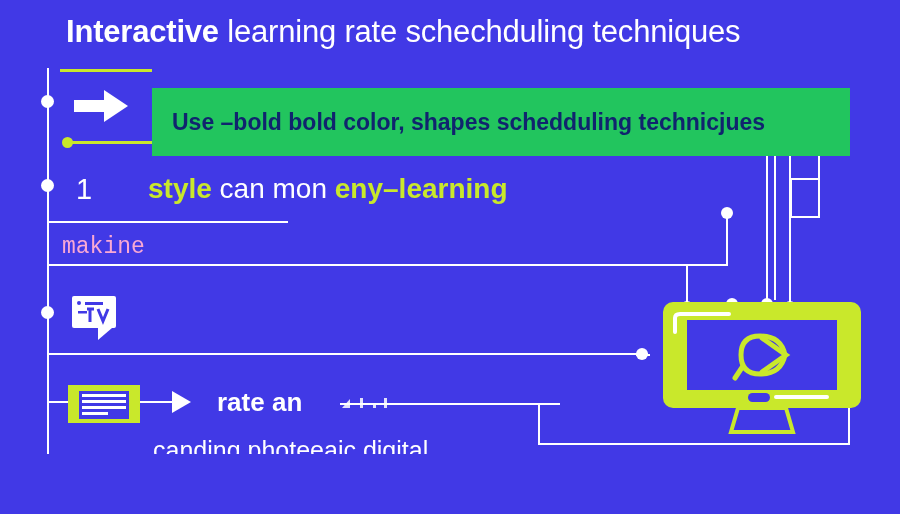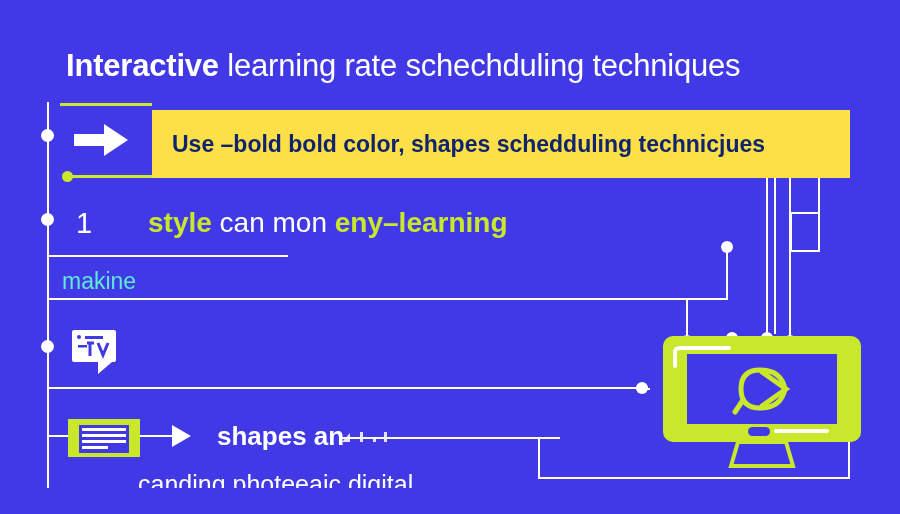--- a/index.html
+++ b/index.html
@@ -7,21 +7,20 @@
   body {
     background:#4139E6;
     font-family:"Liberation Sans", sans-serif;
     position:relative;
   }
   #stage {
     position:absolute; left:0; top:0;
     width:900px; height:454px;
     background:#4139E6;
     overflow:hidden;
-    margin-top:34px;
   }
 
   
   #title {
     position:absolute; left:66px; top:8px;
     width:800px; height:48px;
     color:#FFFFFF;
     font-size:31px;
     line-height:48px;
     letter-spacing:-0.2px;
@@ -59,23 +58,23 @@
   #r1-iconbox {
     position:absolute; left:60px; top:72px;
     width:92px; height:68px;
     background:#4139E6;
   }
   #r1-arrow {
     position:absolute; left:74px; top:88px;
     width:56px; height:36px;
   }
   #banner {
-    position:absolute; left:152px; top:76px;
+    position:absolute; left:152px; top:88px;
     width:698px; height:68px;
-    background:#fde047;
+    background:#22c55e;
   }
   #banner-text {
     position:absolute; left:20px; top:0;
     height:68px; line-height:68px;
     color:#10246E;
     font-weight:bold;
     font-size:23px;
     white-space:nowrap;
   }
 
@@ -91,22 +90,23 @@
     font-size:28px; white-space:nowrap;
   }
   .tg { color:#C9E82B; font-weight:bold;text-align:center; }
   .tw { color:#FFFFFF; font-weight:normal; }
   .twb { color:#FFFFFF; font-weight:bold; }
 
   
   #makine {
     position:absolute; left:62px; top:231px;
     height:32px; line-height:32px;
-    color:#5eead4; font-size:23px; font-weight:normal;
-    white-space:nowrap;
+    color:#f9a8d4; font-size:23px; font-weight:normal;
+    white-space:nowrap;
+    font-family:Liberation Mono, monospace;
   }
 
   
   #r3-icon {
     position:absolute; left:72px; top:296px;
     width:52px; height:44px;
   }
   #r3-text {
     position:absolute; left:146px; top:297px;
     height:44px; line-height:44px;
@@ -129,21 +129,21 @@
     position:absolute; left:217px; top:385px;
     height:34px; line-height:34px;
     font-size:26px; white-space:nowrap;
   }
   #r4-marks {
     position:absolute; left:340px; top:396px;
     width:60px; height:16px;
     opacity:.85;
   }
   #r4-sub {
-    position:absolute; left:138px; top:432px;
+    position:absolute; left:153px; top:432px;
     height:36px; line-height:36px;
     color:#FFFFFF; font-size:25px; font-weight:normal;
     white-space:nowrap;
   }
 
   
   #monitor {
     position:absolute; left:663px; top:302px;
     width:198px; height:132px;
   }
@@ -229,21 +229,21 @@
   <svg id="r4-icon" viewBox="0 0 72 38">
     <rect x="0" y="0" width="72" height="38" fill="#C9E82B"></rect>
     <rect x="11" y="6" width="50" height="28" fill="#4139E6"></rect>
     <rect x="14" y="9" width="44" height="3" fill="#FFFFFF"></rect>
     <rect x="14" y="15" width="44" height="3" fill="#FFFFFF"></rect>
     <rect x="14" y="21" width="44" height="3" fill="#FFFFFF"></rect>
     <rect x="14" y="27" width="26" height="3" fill="#FFFFFF"></rect>
   </svg>
   <div id="r4-tri"></div>
   <div id="r4-text">
-    <span class="twb">shapes an</span>
+    <span class="twb">rate an</span>
   </div>
   <svg id="r4-marks" viewBox="0 0 60 16">
     <path d="M2 12 L10 3 L10 12 Z" fill="#FFFFFF"></path>
     <rect x="20" y="2" width="3" height="10" fill="#FFFFFF"></rect>
     <rect x="33" y="7" width="3" height="5" fill="#FFFFFF"></rect>
     <rect x="44" y="2" width="3" height="10" fill="#FFFFFF"></rect>
   </svg>
   <div id="r4-sub">canding photeeaic digital</div>
 
   <svg id="monitor" viewBox="0 0 198 132">

